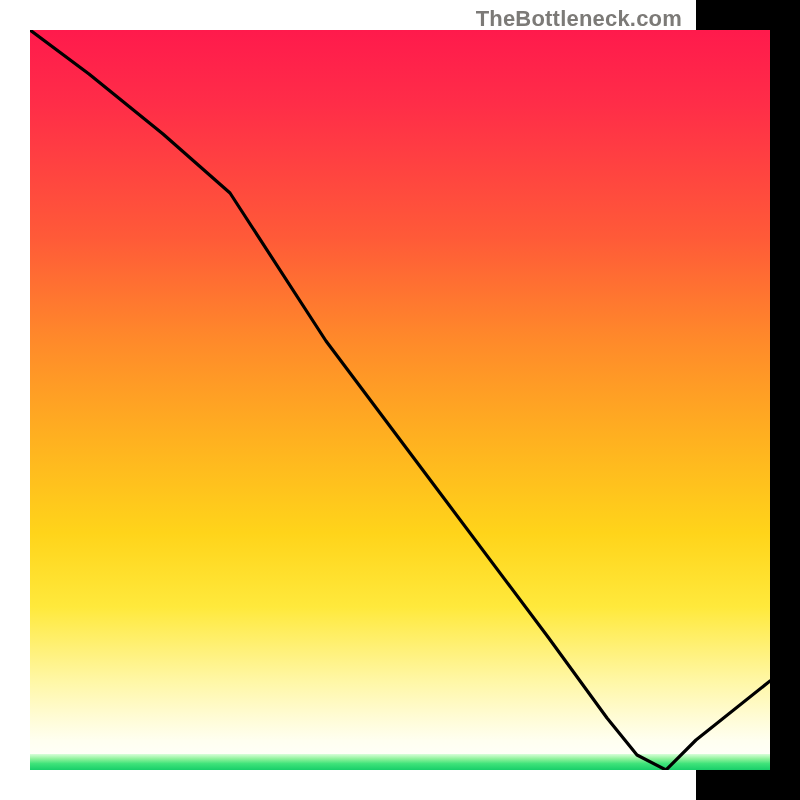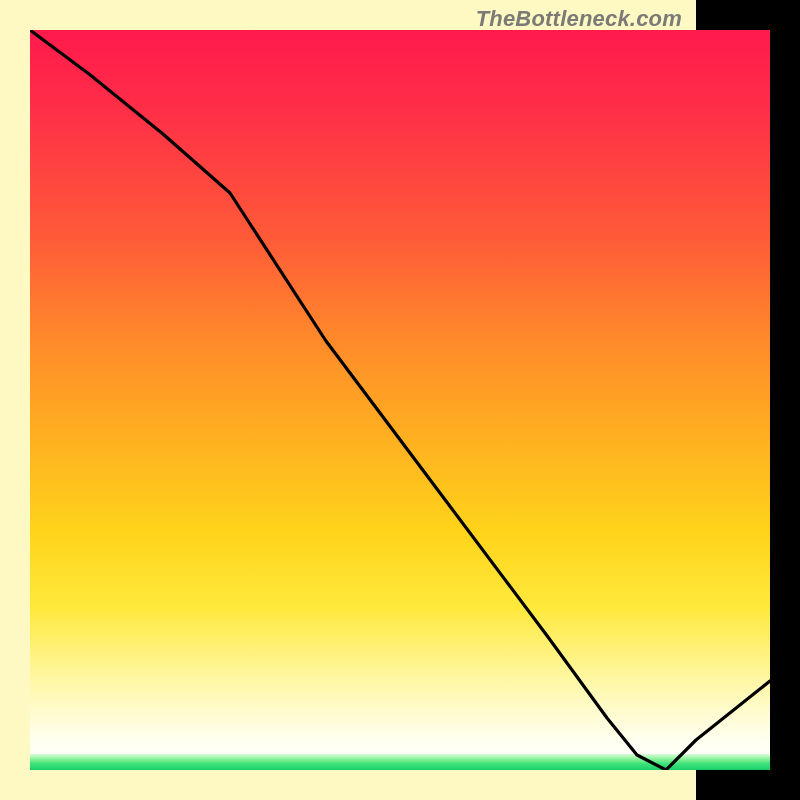--- a/index.html
+++ b/index.html
@@ -7,22 +7,21 @@
     width: 800px;
     height: 800px;
     background: #000;
     overflow: hidden;
     font-family: Arial, Helvetica, sans-serif;
   }
   .stage {
     position: relative;
     width: 696px;
     height: 800px;
-    background: #fef9c3;
-    font-style: italic;
+    background: #ffffff;
   }
 
   
   .plot {
     position: absolute;
     left: 30px;
     top: 30px;
     width: 740px;
     height: 740px;
     overflow: hidden;

